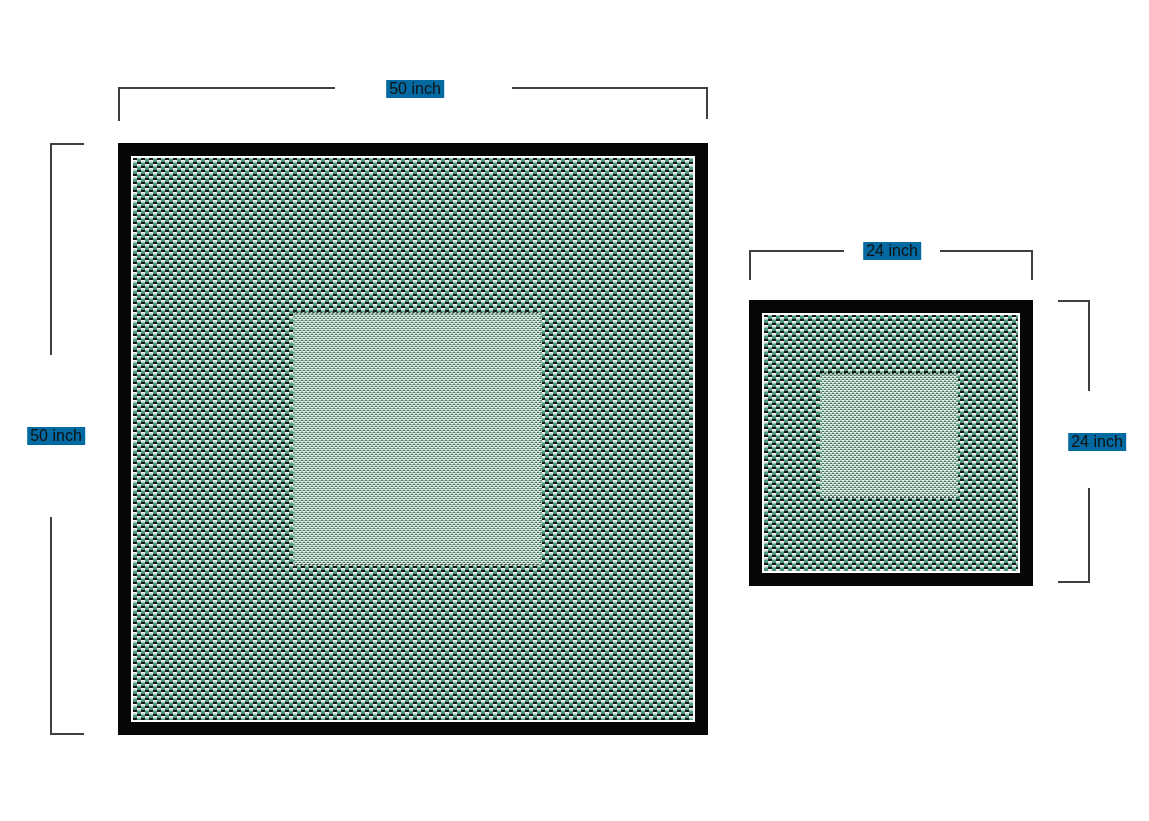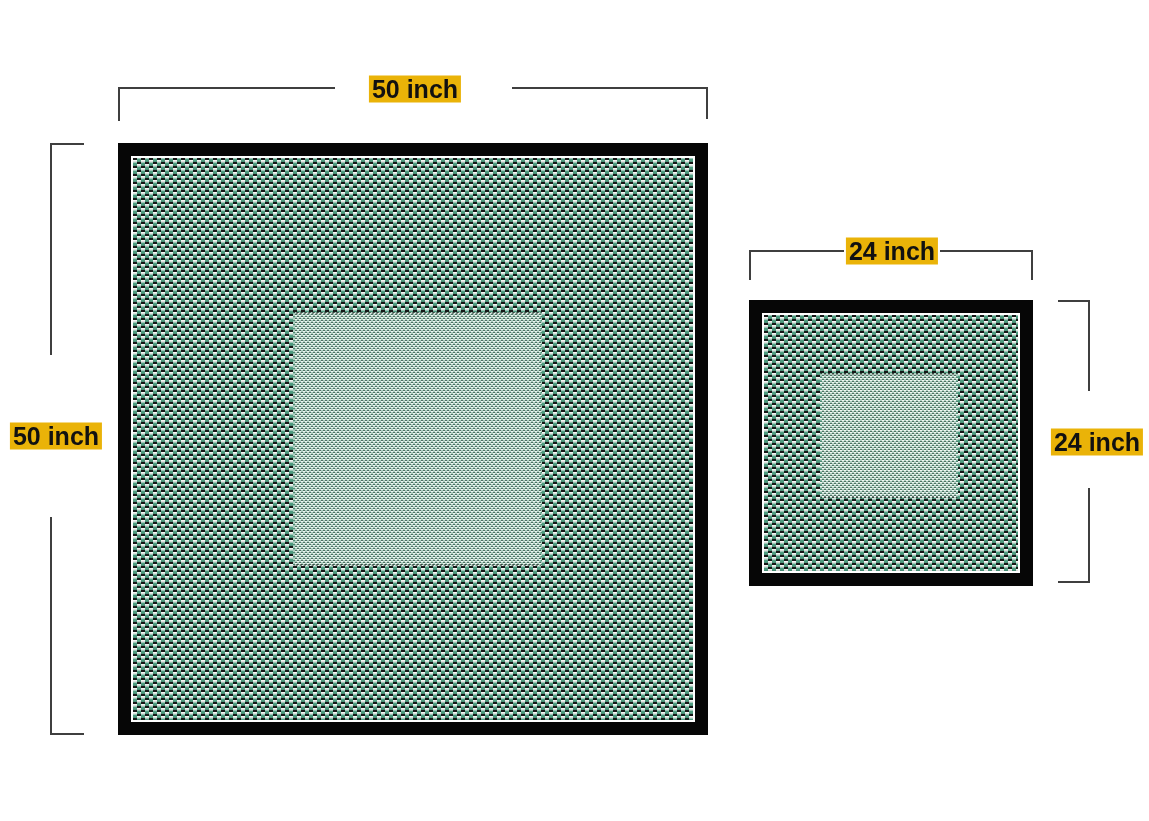--- a/index.html
+++ b/index.html
@@ -55,27 +55,26 @@
     border-left:2px dotted rgba(79,156,128,.55);
     border-right:2px dotted rgba(79,156,128,.55);
   }
 
   
   .dl-h{position:absolute;height:2px;background:var(--dim-line,#3f3f3f);}
   .dl-v{position:absolute;width:2px;background:var(--dim-line,#3f3f3f);}
   .dim-label{
     position:absolute;
     transform:translate(-50%,-50%);
-    font-size:25px;
+    font-size:16px;
     line-height:1;
     color:var(--label-text,#111111);
     white-space:nowrap;
-    background:#eab308;
+    background:#0369a1;
     padding:1px 3px;
-    font-weight:bold;
   }
 </style>
 </head>
 <body>
 
 <div class="stage">
 
   <div class="mat" style="left:118px; top:143px; width:590px; height:592px;">
     <div class="weave"></div>
     <div class="fine" style="left:162px; top:156px; width:249px; height:254px;"></div>

